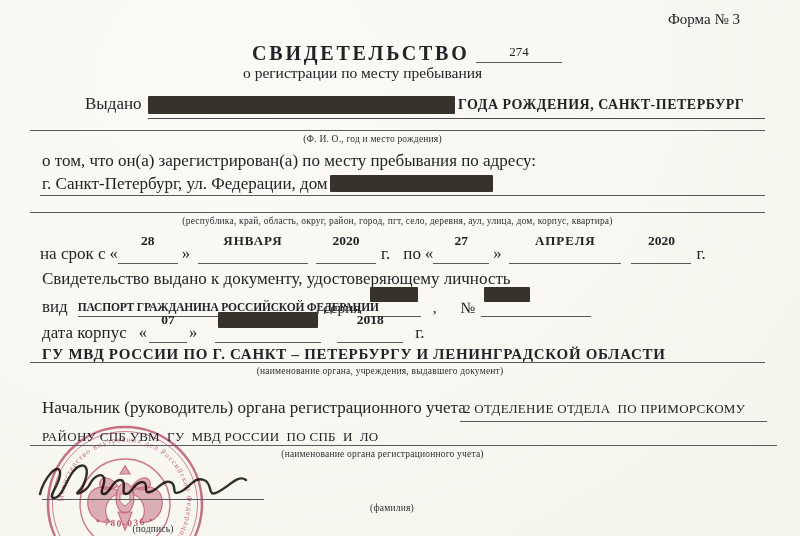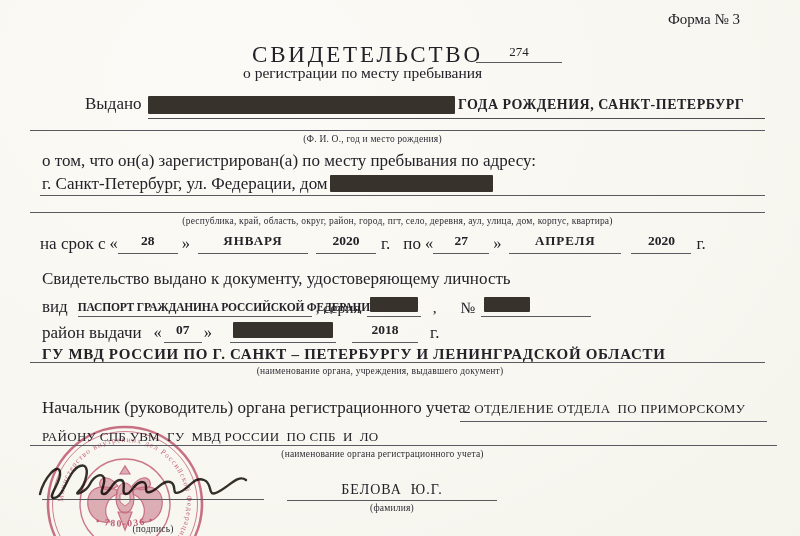--- a/index.html
+++ b/index.html
@@ -6,30 +6,30 @@
   body{width:800px;height:536px;overflow:hidden;background:#e9e8e4;}
   .page{
     position:relative;width:800px;height:536px;overflow:hidden;
     background:radial-gradient(ellipse at 30% 15%, #fbfaf6 0%, #f8f7f1 55%, #f4f3ec 100%);
     font-family:"Liberation Serif","DejaVu Serif",serif;
     color:#232228;
   }
   .abs{position:absolute;}
   .ln{position:absolute;height:0;border-top:1.3px solid #595a60;}
   .hint{position:absolute;font-size:9.5px;letter-spacing:.2px;color:#2e2d34;text-align:center;white-space:nowrap;}
-  .uf{display:inline-block;border-bottom:1.3px solid #595a60;text-align:center;padding-bottom:4px;}
+  .uf{display:inline-block;border-bottom:1.3px solid #595a60;text-align:center;padding-bottom:14px;}
   .bar{display:inline-block;background:#37322b;border-radius:1px;vertical-align:middle;}
   .pre{white-space:pre-wrap;}
   .t17{font-size:17px;}
   .t16{font-size:16.5px;}
   .flex{display:flex;align-items:flex-end;}
   .nowrap{white-space:nowrap;}
 
   .form-no{left:668px;top:11px;font-size:15px;}
-  .title{left:252px;top:42px;font-size:23px;letter-spacing:2.8px;}
+  .title{left:252px;top:42px;font-size:20px;letter-spacing:2.8px;font-weight:bold;}
   .cert-no{left:476px;top:44px;width:86px;height:18px;border-bottom:1.3px solid #595a60;font-size:13px;text-align:center;}
   .subtitle{left:243px;top:64px;font-size:15.5px;}
 
   .issued-label{left:85px;top:94px;}
   .issued-field{left:148px;top:92px;width:617px;height:26px;border-bottom:1.6px solid #4c4c52;display:flex;align-items:center;}
   .issued-suffix{font-size:14px;font-weight:bold;letter-spacing:.5px;margin-left:3px;}
 
   .statement{left:42px;top:151px;}
   .addr-row{left:42px;top:173px;height:21px;display:flex;align-items:center;}
   .period-row{left:40px;top:233px;}
@@ -105,21 +105,21 @@
     <span class="t17">вид</span>
     <span class="uf passport nowrap" style="width:234px;margin-left:10px;">ПАСПОРТ ГРАЖДАНИНА РОССИЙСКОЙ ФЕДЕРАЦИИ</span>
     <span class="t155 nowrap" style="margin-left:4px;">, серия</span>
     <span class="uf" style="width:54px;margin-left:6px;"><span class="bar" style="width:48px;height:15px;"></span></span>
     <span class="t155" style="margin-left:12px;">,</span>
     <span class="t155" style="margin-left:24px;">№</span>
     <span class="uf" style="width:110px;margin-left:6px;text-align:left;"><span class="bar" style="width:46px;height:15px;margin-left:3px;"></span></span>
   </div>
 
   <div class="abs date-row flex">
-    <span class="t17 nowrap">район выдачи</span>
+    <span class="t17 nowrap">дата корпус</span>
     <span class="t16" style="margin-left:12px;">«</span>
     <span class="uf dval" style="width:38px;margin-left:2px;">07</span>
     <span class="t16" style="margin-left:2px;">»</span>
     <span class="uf" style="width:106px;margin-left:18px;"><span class="bar" style="width:100px;height:16px;"></span></span>
     <span class="uf dval" style="width:66px;margin-left:16px;">2018</span>
     <span class="t17" style="margin-left:12px;">г.</span>
   </div>
 
   <div class="abs issuer pre nowrap">ГУ  МВД  РОССИИ  ПО  Г. САНКТ – ПЕТЕРБУРГУ  И  ЛЕНИНГРАДСКОЙ ОБЛАСТИ</div>
   <div class="ln" style="left:30px;top:362px;width:735px;"></div>
@@ -129,21 +129,20 @@
   <div class="abs head-field">
       <span class="caps13">2 ОТДЕЛЕНИЕ ОТДЕЛА  ПО ПРИМОРСКОМУ</span>
     </div>
   <div class="abs head-line2">
       <span class="caps13">РАЙОНУ СПБ УВМ  ГУ  МВД РОССИИ  ПО СПБ  И  ЛО</span>
     </div>
   <div class="hint z2" style="left:15px;top:449px;width:735px;">(наименование органа регистрационного учета)</div>
 
   <div class="ln z2" style="left:42px;top:499px;width:222px;"></div>
   <div class="hint z2" style="left:42px;top:524px;width:222px;">(подпись)</div>
-  <div class="abs sig-name pre">БЕЛОВА  Ю.Г.</div>
   <div class="hint z2" style="left:287px;top:503px;width:210px;">(фамилия)</div>
 
   <svg class="abs stamp" viewBox="0 0 170 170">
     <g fill="none" stroke="#c14e6b">
       <circle cx="85" cy="80" r="77" stroke-width="2.6" opacity=".85"></circle>
       <circle cx="85" cy="80" r="72.5" stroke-width="1" opacity=".75"></circle>
       <circle cx="85" cy="80" r="45" stroke-width="1.4" opacity=".8"></circle>
     </g>
     <defs>
       <path id="ringPath" d="M 23,80 A 62,62 0 1 1 147,80 A 62,62 0 1 1 23,80"></path>

